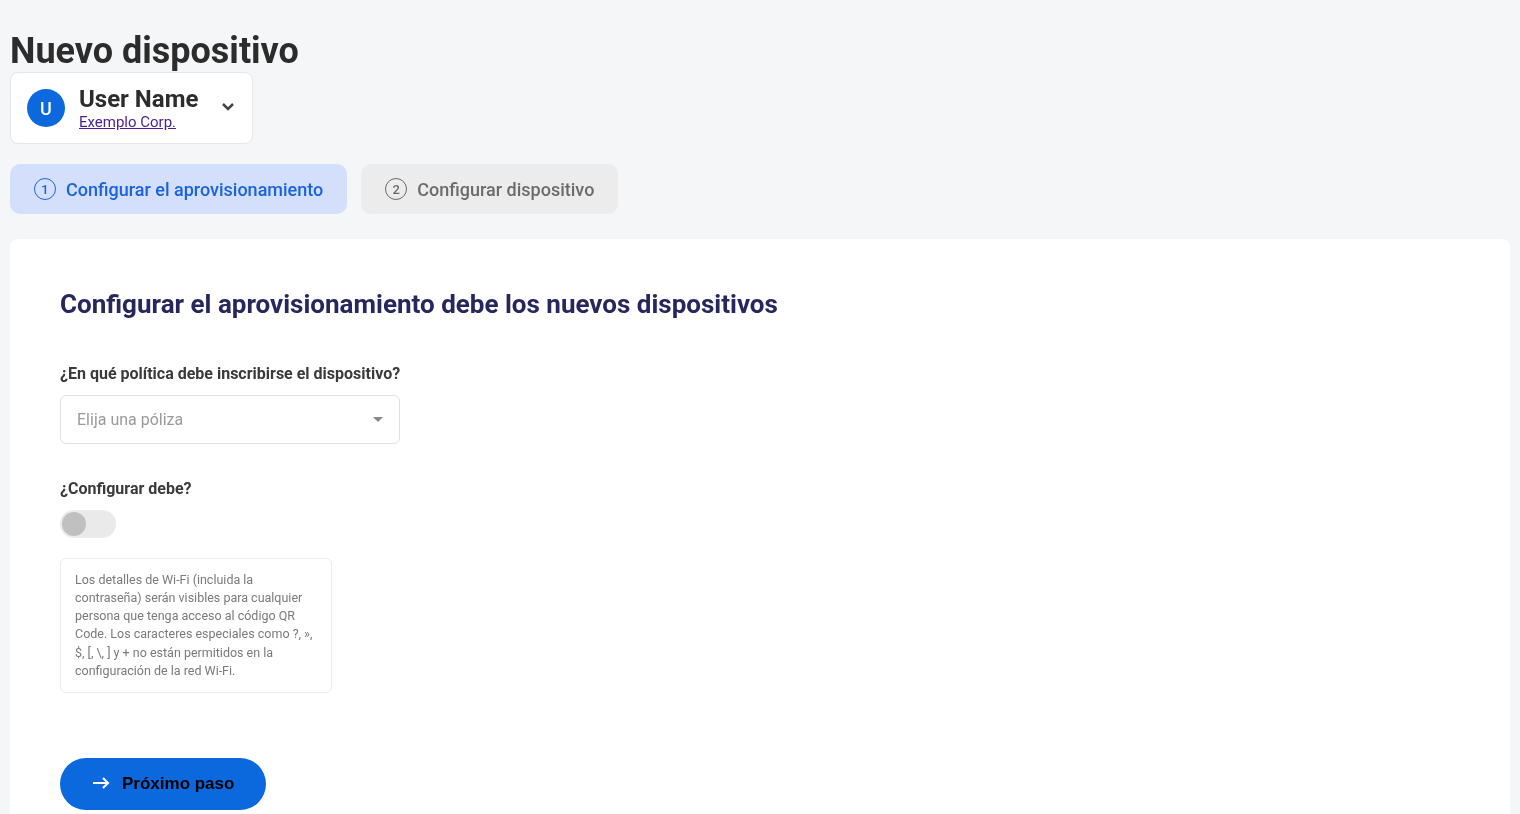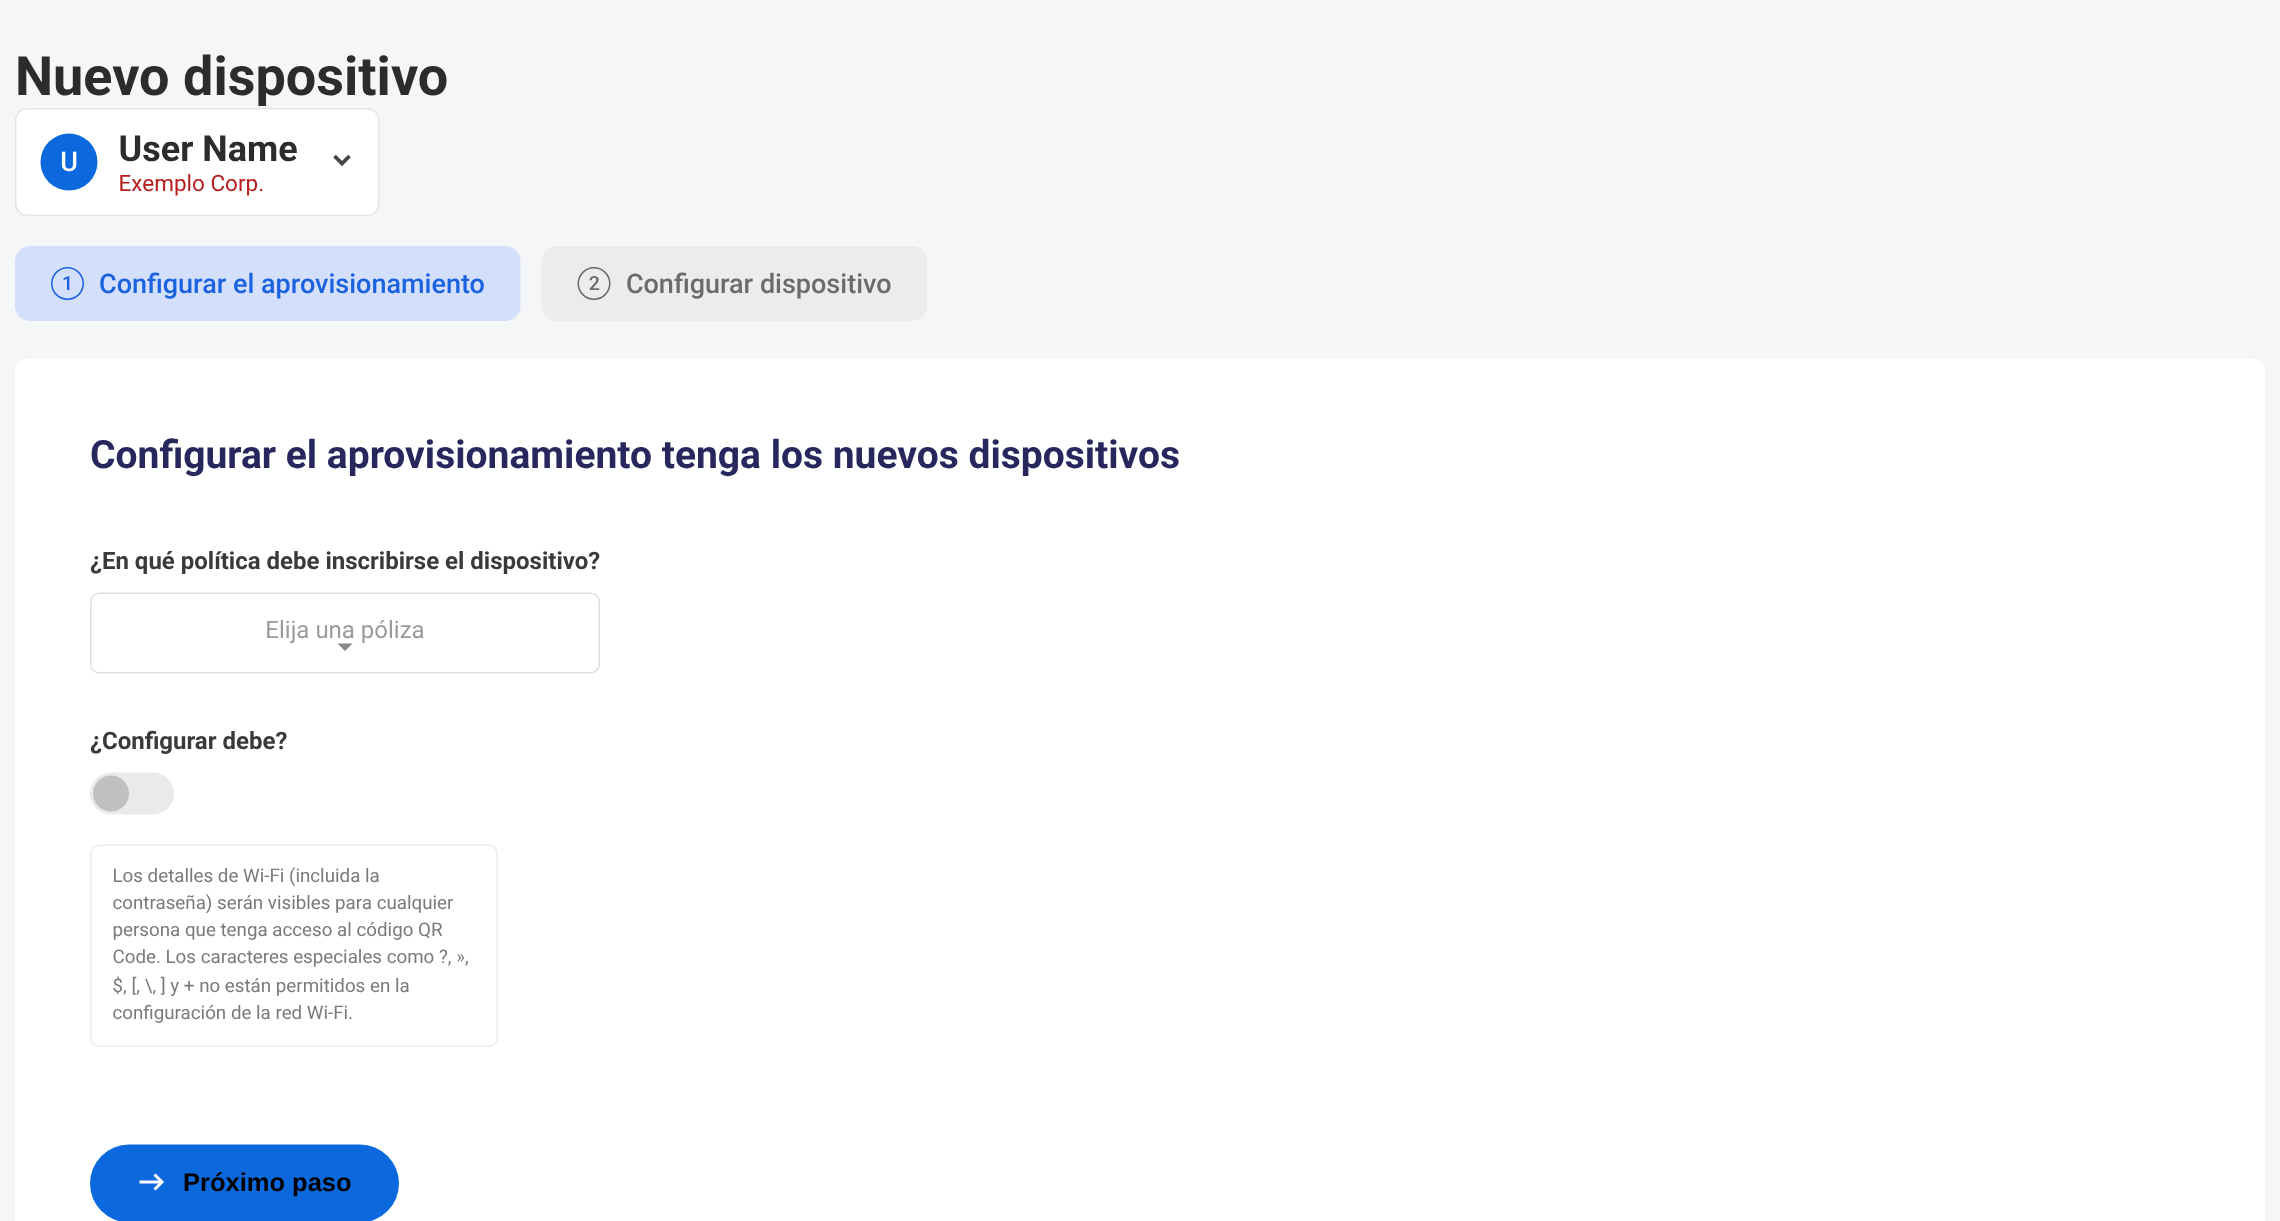--- a/index.html
+++ b/index.html
@@ -53,21 +53,22 @@
       display: flex;
       flex-direction: column;
     }
     .user-name {
       font-weight: 700;
       font-size: 24px;
       color: #2c2c2c;
     }
     .user-company {
       font-size: 15px;
-      color: #b91c1c;
+      color: #4c1d95;
+      text-decoration: underline;
     }
     .chevron-down {
       margin-left: 8px;
     }
     .chevron-down svg {
       width: 16px;
       height: 16px;
       stroke: #444;
       stroke-width: 2.5;
       fill: none;
@@ -131,21 +132,20 @@
     .select-box {
       width: 340px;
       border: 1px solid #e0e0e0;
       border-radius: 6px;
       padding: 14px 16px;
       display: flex;
       justify-content: space-between;
       align-items: center;
       cursor: pointer;
       background: #fff;
-      flex-direction: column;
     }
     .select-placeholder {
       color: #9a9a9a;
       font-size: 16px;
     }
     .dropdown-caret {
       width: 0;
       height: 0;
       border-left: 5px solid transparent;
       border-right: 5px solid transparent;
@@ -225,21 +225,21 @@
     <div class="step-circle">1</div>
     <span>Configurar el aprovisionamiento</span>
   </div>
   <div class="tab inactive">
     <div class="step-circle">2</div>
     <span>Configurar dispositivo</span>
   </div>
 </div>
 
 <div class="panel">
-  <h2 class="panel-title">Configurar el aprovisionamiento tenga los nuevos dispositivos</h2>
+  <h2 class="panel-title">Configurar el aprovisionamiento debe los nuevos dispositivos</h2>
 
   <div class="form-group">
     <label class="form-label">¿En qué política debe inscribirse el dispositivo?</label>
     <div class="select-box">
       <span class="select-placeholder">Elija una póliza</span>
       <div class="dropdown-caret"></div>
     </div>
   </div>
 
   <div class="form-group">

